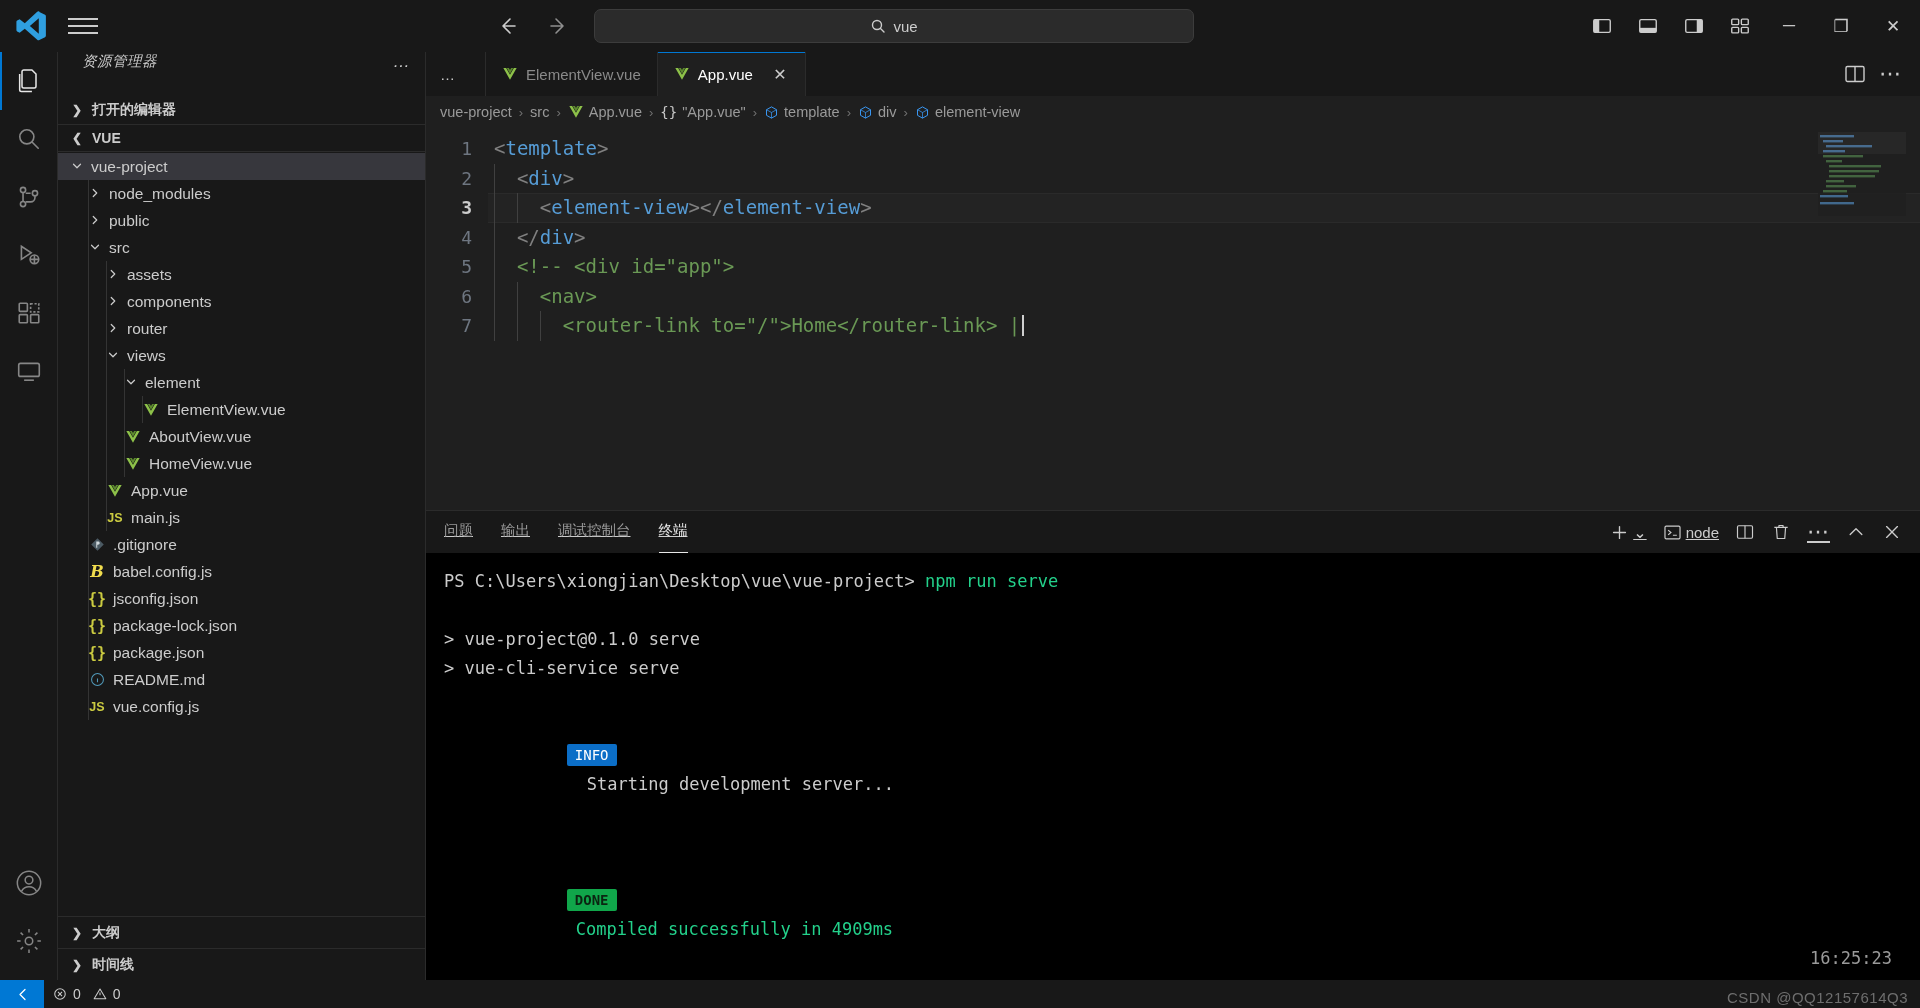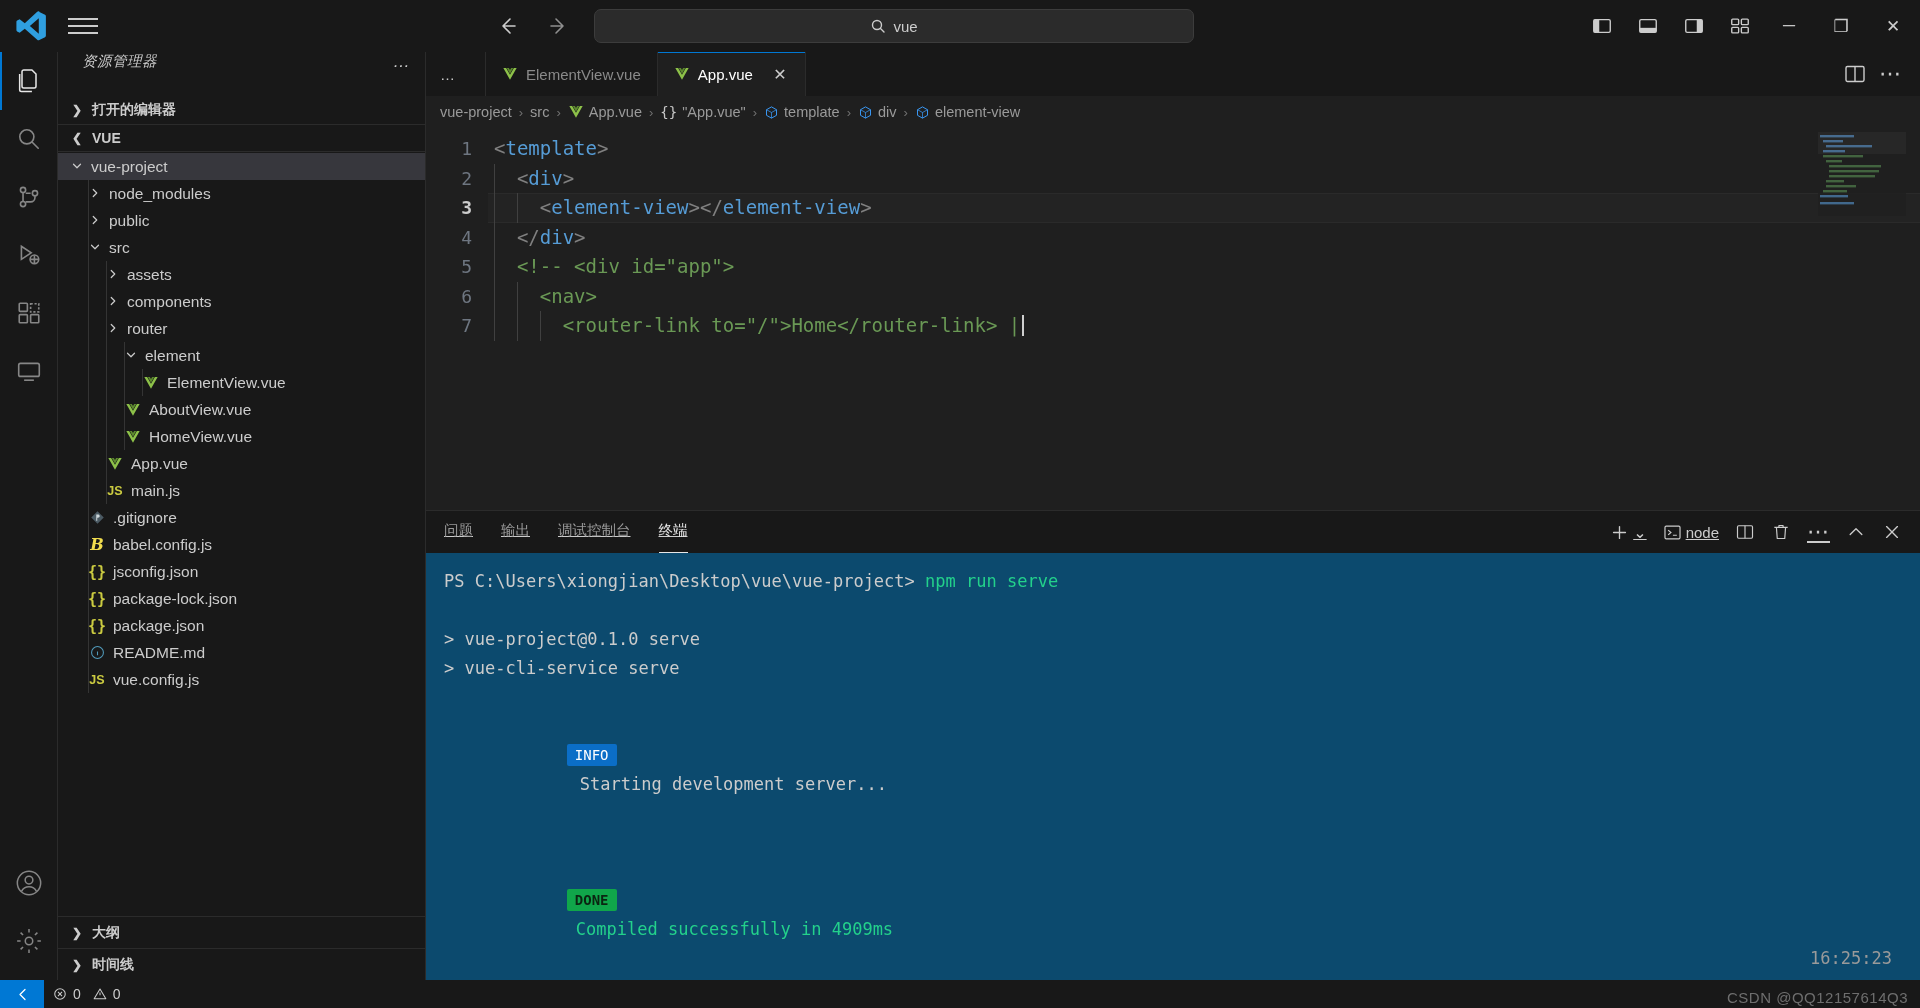--- a/index.html
+++ b/index.html
@@ -122,21 +122,21 @@
   .panel-header { height:42px; display:flex; align-items:center; padding-left:18px; gap:0;text-decoration:underline; }
   .ptabs { display:flex; align-items:center; gap:28px; }
   .ptab { font-size:14.5px; color:#9a9a9a; cursor:pointer; position:relative; padding-bottom:4px;}
   .ptab.active { color:#e7e7e7; }
   .ptab.active::after { content:''; position:absolute; left:0; right:0; bottom:-9px; height:1px; background:#e7e7e7; }
   .panel-actions { margin-left:auto; display:flex; align-items:center; gap:16px; padding-right:18px; }
   .pa { color:#cccccc; cursor:pointer; display:flex; align-items:center; gap:4px; font-size:15px;}
 
   .terminal { flex:1; padding: 14px 0 0 18px; overflow:hidden; position:relative;
     font-family:"DejaVu Sans Mono","Liberation Mono",monospace; font-size:17px; line-height:29px;
-    color:#cccccc; background:#0c4a6e; }
+    color:#cccccc; background:#000000; }
   .tline { white-space:pre; position:relative; }
   .badge { display:inline-block; padding:0 8px; color:#ffffff; font-size:14px;
     line-height:22px; border-radius:2px; vertical-align:1px;}
   .b-info { background:#0b6ec7; }
   .b-done { background:#10a64a; color:#0b2512; font-weight:bold; }
   .g { color:#23d18b; }
   .tstamp { position:absolute; right:28px; color:#9a9a9a; }
 
   
   .statusbar { height:28px; flex:0 0 28px; background:#181818; display:flex; align-items:center;
@@ -348,20 +348,29 @@
             <span class="lbl">components</span>
           </div>
           <div class="row">
             <span class="guide" style="left: 30px;"></span>
             <span class="guide" style="left: 48px;"></span>
             <span style="width: 46px; flex: 0 0 46px;"></span>
             <span class="arrow"><svg width="12" height="12" viewBox="0 0 24 24" fill="none" stroke="#cccccc" stroke-width="2.4">
                 <path d="M8.5 5l7 7-7 7" stroke-linecap="round" stroke-linejoin="round"></path>
               </svg></span>
             <span class="lbl">router</span>
+          </div>
+          <div class="row">
+            <span class="guide" style="left: 30px;"></span>
+            <span class="guide" style="left: 48px;"></span>
+            <span style="width: 46px; flex: 0 0 46px;"></span>
+            <span class="arrow"><svg width="12" height="12" viewBox="0 0 24 24" fill="none" stroke="#cccccc" stroke-width="2.4">
+                <path d="M5 8.5l7 7 7-7" stroke-linecap="round" stroke-linejoin="round"></path>
+              </svg></span>
+            <span class="lbl">views</span>
           </div>
           <div class="row">
             <span class="guide" style="left: 30px;"></span>
             <span class="guide" style="left: 48px;"></span>
             <span class="guide" style="left: 66px;"></span>
             <span style="width: 64px; flex: 0 0 64px;"></span>
             <span class="arrow"><svg width="12" height="12" viewBox="0 0 24 24" fill="none" stroke="#cccccc" stroke-width="2.4">
                 <path d="M5 8.5l7 7 7-7" stroke-linecap="round" stroke-linejoin="round"></path>
               </svg></span>
             <span class="lbl">element</span>
@@ -686,21 +695,21 @@
         </div>
 
         <div class="terminal">
           <div class="tline"><span>PS C:\Users\xiongjian\Desktop\vue\vue-project&gt;</span><span> </span><span class="g">npm run serve</span></div>
           <div class="tline" style="height:29px;"></div>
           <div class="tline">&gt; vue-project@0.1.0 serve</div>
           <div class="tline">&gt; vue-cli-service serve</div>
           <div class="tline" style="height:29px;"></div>
           <div class="tline">
             <span class="badge b-info">INFO</span>
-            <span style="margin-left:13px;">Starting development server...</span>
+            <span style="margin-left:20px;">Starting development server...</span>
           </div>
           <div class="tline" style="height:29px;"></div>
           <div class="tline">
             <span class="badge b-done">DONE</span>
             <span class="g" style="margin-left:9px;">Compiled successfully in 4909ms</span>
             <span class="tstamp">16:25:23</span>
           </div>
 
         </div>
       </div>

